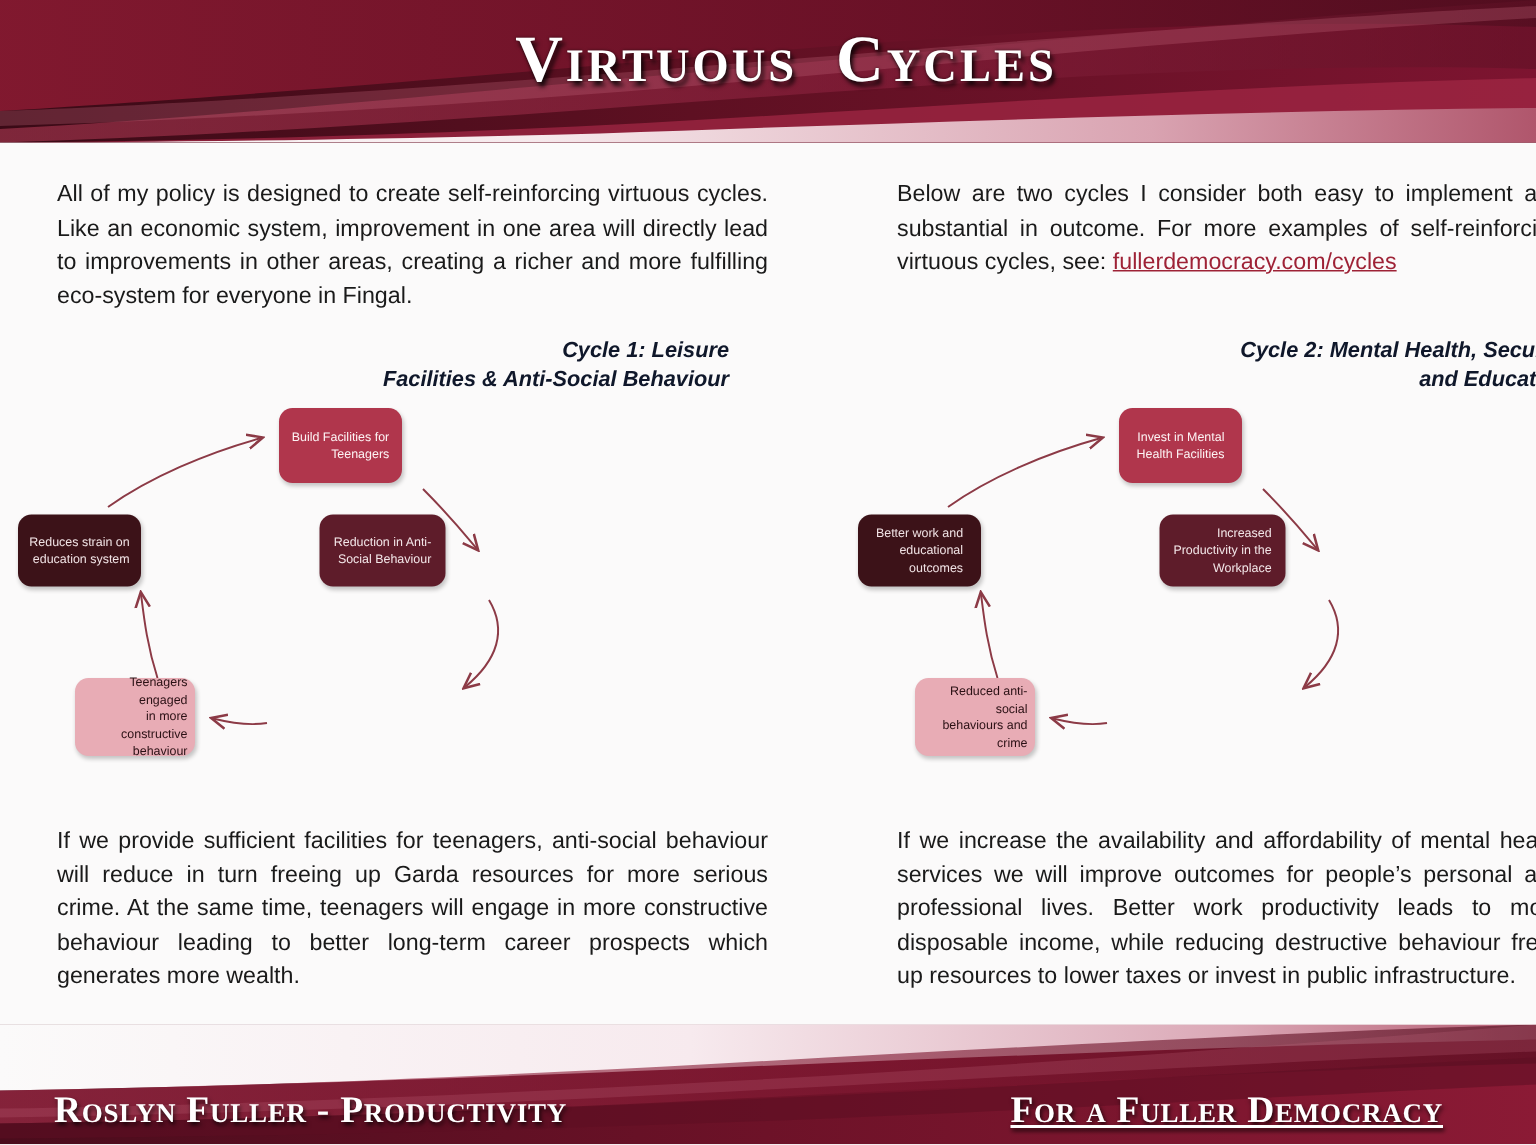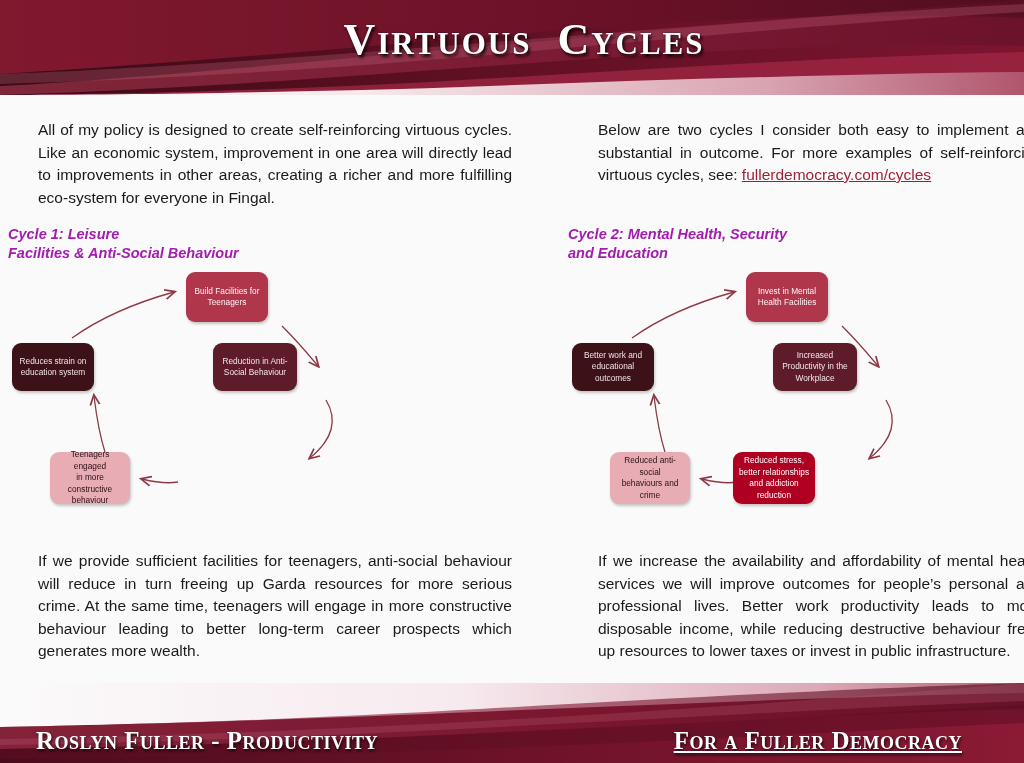--- a/index.html
+++ b/index.html
@@ -90,27 +90,27 @@
   .link {
     color: #9e2236;
     text-decoration: underline;
     cursor: pointer;
   }
 
   .cycle-title {
     position: absolute;
     top: 130px;
     width: 100%;
-    text-align: left;
+    text-align: right;
     font-family: "Liberation Sans", sans-serif;
     font-weight: bold;
     font-style: italic;
     font-size: 14.5px;
     line-height: 19px;
-    color: #a21caf;
+    color: #0f172a;
     white-space: pre-line;
   }
 
   
   .diagram {
     position: absolute;
     top: 175px;
     left: 0;
     width: 478px;
     height: 265px;
@@ -121,21 +121,21 @@
     width: 478px; height: 265px;
     pointer-events: none;
   }
 
   .node {
     position: absolute;
     border-radius: 9px;
     display: flex;
     align-items: center;
     justify-content: center;
-    text-align: center;
+    text-align: right;
     font-family: "Liberation Sans", sans-serif;
     font-size: 8.3px;
     line-height: 11.5px;
     padding: 3px 5px;
     box-shadow: 1px 2px 3px rgba(0,0,0,0.22);
     z-index: 3;
   }
   .node span { display: block; white-space: pre-line; }
 
   .n-crimson  { background: #b0364c; color: #fdf3f4; }
@@ -279,26 +279,20 @@
       <div class="node n-pink pos-botleft">
         <span>Reduced anti-social
 behaviours and
 crime</span>
       </div>
       <div class="node n-dark pos-right">
         <span>Increased
 Productivity in the
 Workplace</span>
       </div>
-      <div class="node n-bright pos-botright">
-        <span>Reduced stress,
-better relationships
-and addiction
-reduction</span>
-      </div>
     </div>
 
     <div class="para para-bottom right">If we increase the availability and affordability of mental health services we will improve outcomes for people’s personal and professional lives. Better work productivity leads to more disposable income, while reducing destructive behaviour frees up resources to lower taxes or invest in public infrastructure.</div>
   </div>
 </div>
 
 <div class="footer">
   <svg width="1024" height="80" viewBox="0 0 1024 80" preserveAspectRatio="none">
     <defs>
       <linearGradient id="fg1" x1="0" y1="0" x2="1" y2="0">

